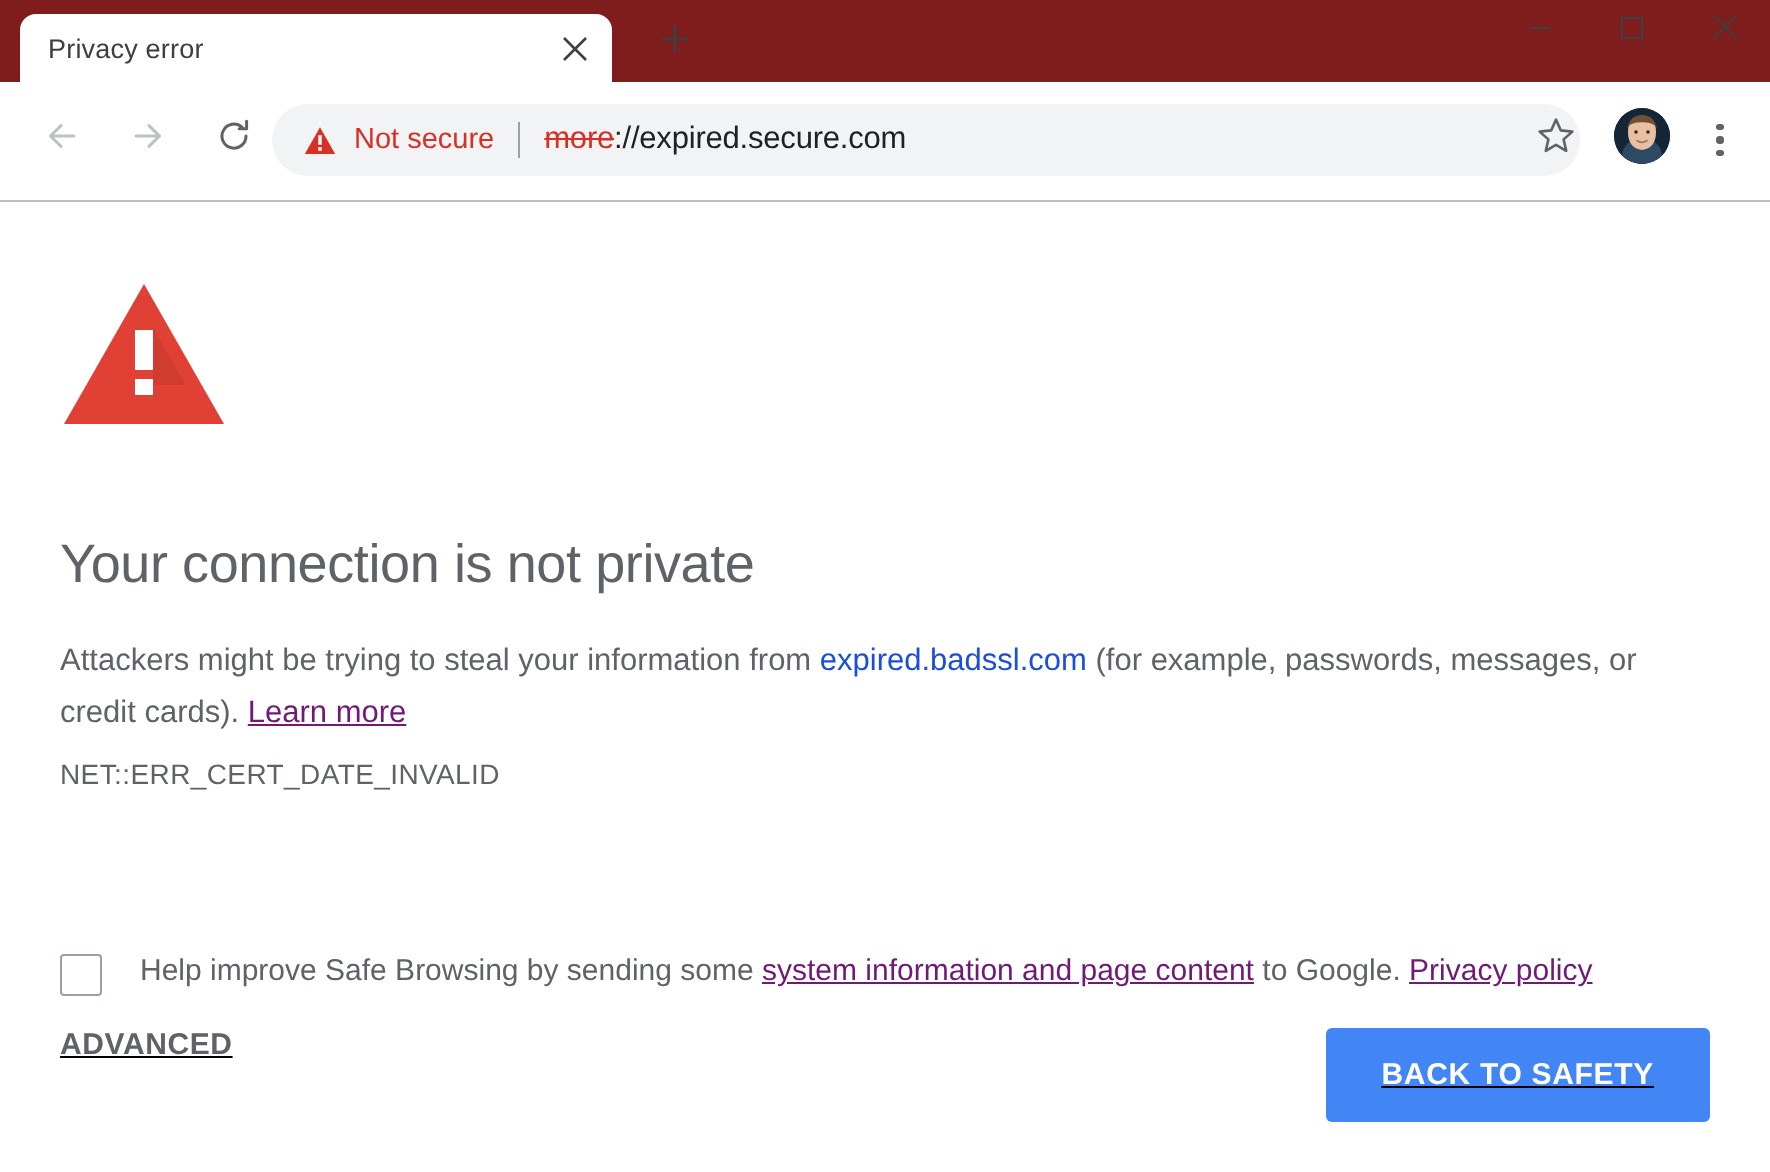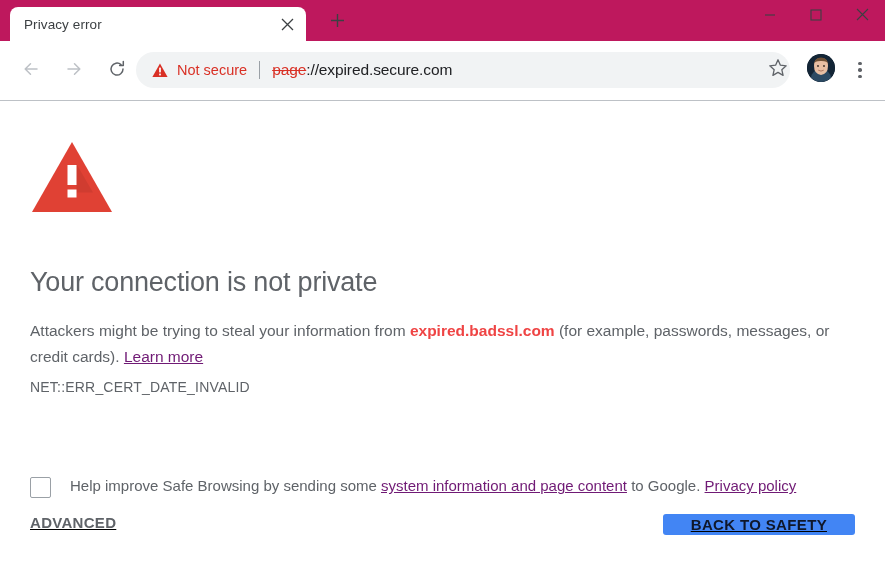--- a/index.html
+++ b/index.html
@@ -18,21 +18,21 @@
   
   .browser {
     width: 885px;
     height: 586px;
     position: relative;
     background: #ffffff;
   }
 
   .tabstrip {
     height: 41px;
-    background: #be185d;
+    background: #7f1d1d;
     position: relative;
     display: flex;
     align-items: flex-end;
   }
 
   .tab {
     position: absolute;
     left: 10px;
     bottom: 0;
     width: 296px;
@@ -220,22 +220,22 @@
   }
 
   p.body-text {
     font-size: 15.5px;
     color: #5f6368;
     line-height: 26px;
     margin: 20px 0 0 0;
     max-width: 810px;
   }
   p.body-text b {
-    color: #ef4444;
-    font-weight: bold;
+    color: #1d4ed8;
+    font-weight: normal;
   }
   .inline-link {
     color: #701a75;
     text-decoration: underline;
     cursor: pointer;
   }
 
   .errcode {
     font-size: 14px;
     color: #5f6368;
@@ -274,27 +274,27 @@
     text-decoration: underline;
   }
   .advanced {
     font-size: 15px;
     font-weight: bold;
     color: #5f6368;
     letter-spacing: 0.3px;
   }
   .primary-btn {
     background: #4285f4;
-    color: #0f172a;
+    color: #ffffff;
     font-size: 15px;
     font-weight: bold;
     letter-spacing: 0.35px;
     border: none;
     border-radius: 3px;
-    padding: 2px 28px;
+    padding: 15px 28px;
     cursor: pointer;
     font-family: "Liberation Sans", sans-serif;
     line-height: 17px;
   }
 </style>
 </head>
 <body>
 
 <div class="browser">
 
@@ -372,21 +372,21 @@
     <div class="omnibox">
       <span class="warn-tri-small">
         <svg width="16" height="15" viewBox="0 0 16 15" aria-hidden="true">
           <path d="M8 0.6 L15.6 14 L0.4 14 Z" fill="#d93025"></path>
           <rect x="7.15" y="4.6" width="1.7" height="4.8" fill="#ffffff"></rect>
           <rect x="7.15" y="10.6" width="1.7" height="1.8" fill="#ffffff"></rect>
         </svg>
       </span>
       <span class="not-secure">Not secure</span>
       <span class="omni-sep"></span>
-      <span class="url"><span class="scheme">page</span><span>://expired.secure.com</span></span>
+      <span class="url"><span class="scheme">more</span><span>://expired.secure.com</span></span>
     </div>
 
     <div class="star-btn">
       <span>
         <svg width="20" height="20" viewBox="0 0 20 20" aria-hidden="true">
           <path d="M10 1.8 L12.4 7.2 L18.2 7.8 L13.8 11.7 L15.1 17.4 L10 14.4 L4.9 17.4 L6.2 11.7 L1.8 7.8 L7.6 7.2 Z" fill="none" stroke="#5f6368" stroke-width="1.3" stroke-linejoin="round"></path>
         </svg>
       </span>
     </div>
 

